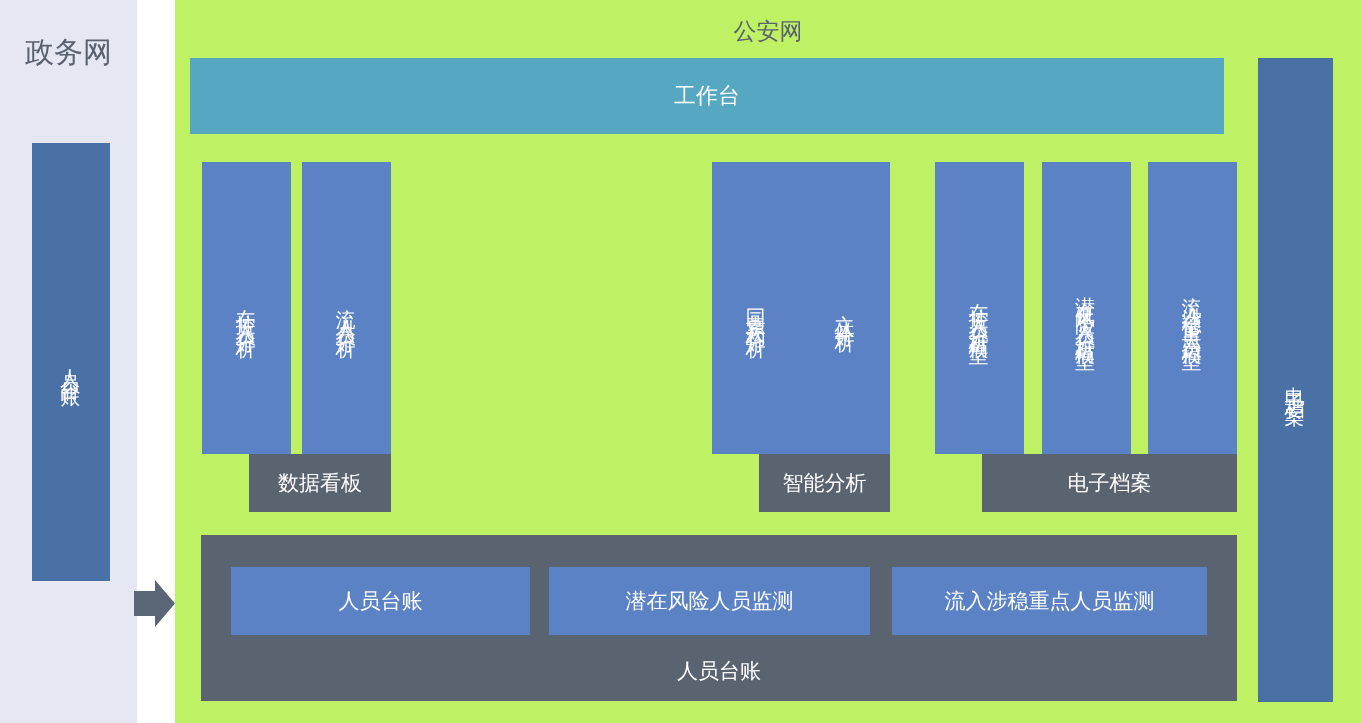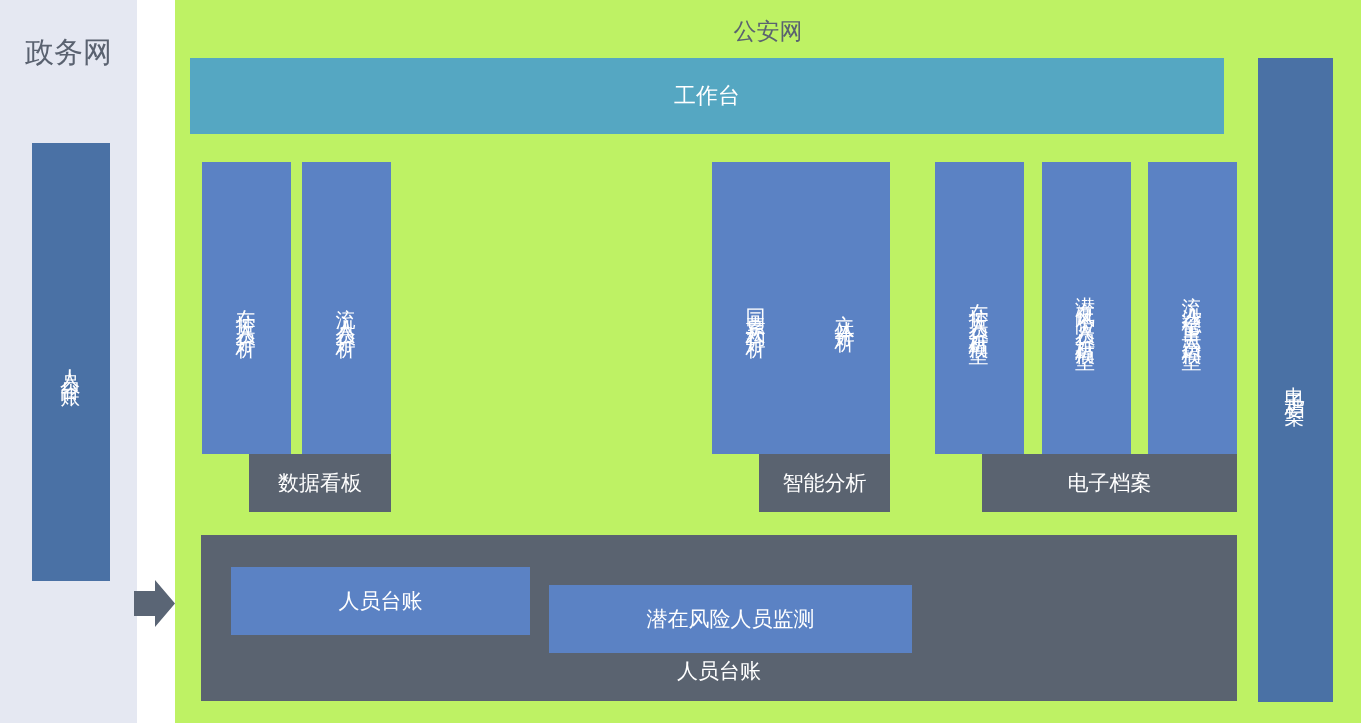--- a/index.html
+++ b/index.html
@@ -74,21 +74,21 @@
   .bottom-box {
     position: absolute; left: 26px; top: 535px; width: 1036px; height: 166px;
     background: #5a6370;
   }
   .bottom-btn {
     position: absolute; top: 32px; height: 68px; background: #5b82c4;
     color: #ffffff; font-size: 21px;
     display: flex; align-items: center; justify-content: center;
   }
   .btn-1 { left: 30px;  width: 299px; }
-  .btn-2 { left: 348px; width: 363px; margin-top: 18px; }
+  .btn-2 { left: 348px; width: 321px; }
   .btn-3 { left: 691px; width: 315px; }
   .bottom-label {
     position: absolute; left: 0; bottom: 16px; width: 1036px;
     text-align: center; color: #ffffff; font-size: 21px;
   }
 
   
   .right-bar {
     position: absolute; left: 1083px; top: 58px; width: 75px; height: 644px;
     background: #4a71a5;
@@ -154,20 +154,21 @@
         <div class="vbar">
           <span class="v-text">流入涉稳重点人员模型</span>
         </div>
       </div>
       <div class="group-label">电子档案</div>
     </div>
 
     <div class="bottom-box">
       <div class="bottom-btn btn-1">人员台账</div>
       <div class="bottom-btn btn-2">潜在风险人员监测</div>
+      <div class="bottom-btn btn-3">流入涉稳重点人员监测</div>
       <div class="bottom-label">人员台账</div>
     </div>
 
     <div class="right-bar">
       <span class="v-text">电子档案</span>
     </div>
   </div>
 
 </div>
 

